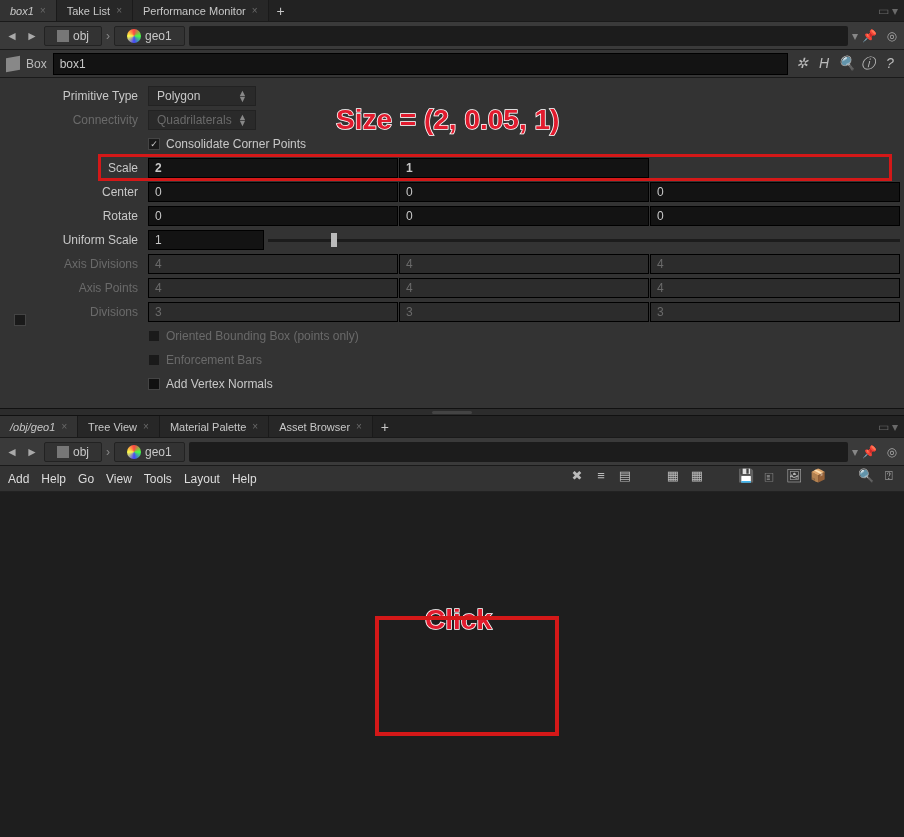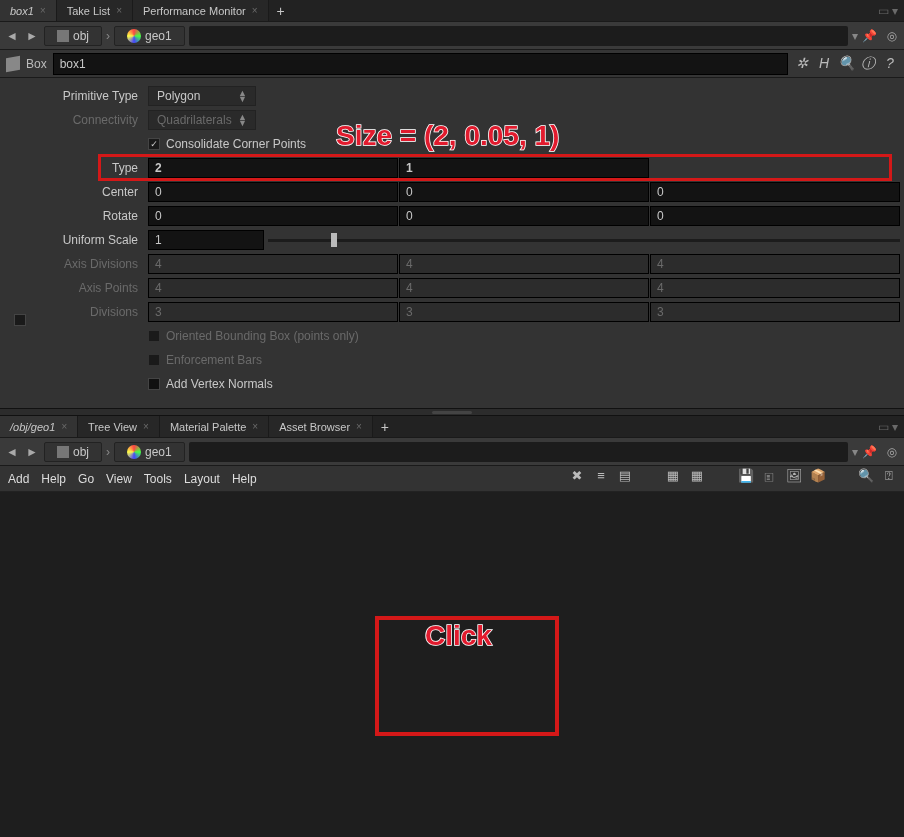--- a/index.html
+++ b/index.html
@@ -165,21 +165,20 @@
     pointer-events:none;
   }
   .anno-text {
     position:absolute;
     color: var(--anno-red);
     font-weight:800;
     font-size: 28px;
     -webkit-text-stroke: 1.5px #fff;
     paint-order: stroke fill;
     text-shadow: 0 0 1px #fff, 0 0 1px #fff;
-    margin-top: 16px;
   }
   .anno-size-text { left: 336px; top: 104px; }
   .anno-click-text { left: 425px; top: 604px; }
   .anno-box-node {
     position:absolute;
     border:4px solid var(--highlight-red);
     left: 375px; top: 616px; width: 184px; height: 120px;
     pointer-events:none;
   }
 
@@ -284,21 +283,21 @@
     </div>
   </div>
   <div class="param-row">
     <div class="param-label"></div>
     <div class="check-row">
       <span class="checkbox">✓</span>
       <span>Consolidate Corner Points</span>
     </div>
   </div>
   <div class="param-row">
-    <div class="param-label">Type</div>
+    <div class="param-label">Scale</div>
     <div class="vec3">
       <input class="vinput bold" value="2" style="">
       <input class="vinput bold" value="1" style="">
     </div>
   </div>
   <div class="param-row">
     <div class="param-label">Center</div>
     <div class="vec3">
       <input class="vinput" value="0" style="">
       <input class="vinput" value="0" style="">

